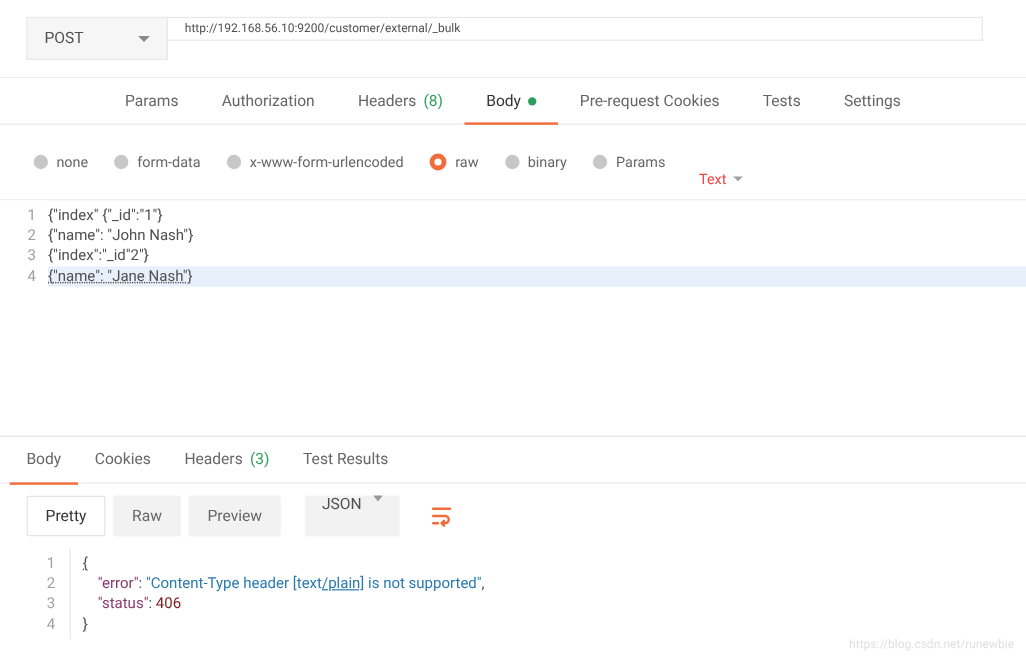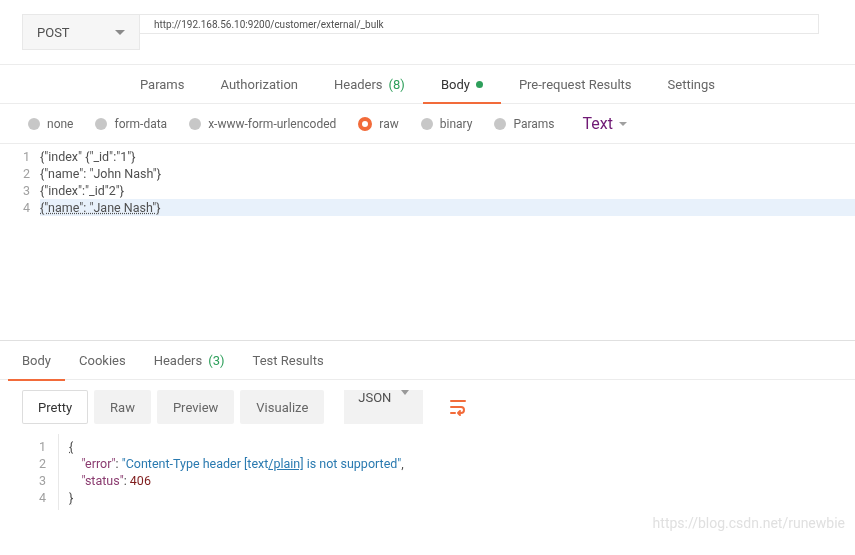--- a/index.html
+++ b/index.html
@@ -13,21 +13,21 @@
 .tab { padding:0 18px; height:38px; display:flex; align-items:center; gap:6px; color:#666; cursor:pointer; font-size:13px; position:relative; }
 .tab.active { color:#333; }
 .tab.active::after { content:""; position:absolute; left:0; right:0; bottom:-1px; height:2px; background:#f26b3a; }
 .tab .count { color:#2e9f5b; }
 .dot-green { width:7px; height:7px; background:#2e9f5b; border-radius:50%; display:inline-block; }
 
 .body-type-row { display:flex; align-items:center; gap:22px; padding:10px 22px 10px 28px; border-top:1px solid #ececec; }
 .radio-item { display:flex; align-items:center; gap:7px; color:#666; font-size:12px; cursor:pointer; }
 .radio-circle { width:12px; height:12px; border-radius:50%; background:#c7c7c7; display:inline-block; }
 .radio-circle.checked { background:#fff; border:4px solid #f26b3a; width:14px; height:14px; }
-.text-dropdown { color:#701a75; display:flex; align-items:center; gap:6px; cursor:pointer; font-size:16px; margin-left:6px; }
+.text-dropdown { color:#ef4444; display:flex; align-items:center; gap:6px; cursor:pointer; font-size:12px; margin-left:6px;margin-top:28px; }
 .text-dropdown .caret { width:0; height:0; border-left:4px solid transparent; border-right:4px solid transparent; border-top:4px solid #a0a0a0; }
 
 .code-area { font-family:Menlo,Monaco,Consolas,monospace; font-size:12.5px; display:flex; border-top:1px solid #ececec; }
 .gutter { width:40px; text-align:right; color:#a0a0a0; padding:4px 10px 4px 0; background:#fff; user-select:none; }
 .gutter div { height:17px; line-height:17px; }
 .code-lines { flex:1; padding:4px 0; }
 .code-lines div { height:17px; line-height:17px; white-space:pre; }
 .code-lines .hl { background:#e8f1fb; }
 
 .resp-tabs { display:flex; gap:0; padding:0 8px; height:40px; align-items:center; border-top:1px solid #e0e0e0; border-bottom:1px solid #ececec; margin-top:120px; }
@@ -42,21 +42,21 @@
 .wrap-icon { width:34px; height:34px; display:flex; align-items:center; justify-content:center; background:#fff; margin-left:14px; cursor:pointer; }
 
 .resp-code { font-family:Menlo,Monaco,Consolas,monospace; font-size:12.5px; display:flex; padding-left:18px; }
 .resp-gutter { width:40px; text-align:right; color:#a0a0a0; padding:4px 12px 4px 0; }
 .resp-gutter div { height:17px; line-height:17px; }
 .resp-lines { flex:1; padding:4px 0; border-left:1px solid #e8e8e8; padding-left:10px; }
 .resp-lines div { height:17px; line-height:17px; white-space:pre; }
 .tk-key { color:#8a3b6f; }
 .tk-str { color:#2a7ab0; }
 .tk-num { color:#7f1d1d; }
-.watermark { position:absolute; right:10px; bottom:24px; font-size:14px; color:#e0e0e0;text-align:right; }
+.watermark { position:absolute; right:10px; bottom:12px; font-size:10px; color:#e0e0e0;text-align:right; }
 .underline { text-decoration:underline; }
 .dotunder { text-decoration:underline dotted; }
 </style>
 </head>
 <body>
 
 <div class="top-row">
   <div class="method-select">
     <span>POST</span>
     <span class="caret"></span>
@@ -73,21 +73,24 @@
     </div>
   <div class="tab">
     <span>Headers</span>
     <span class="count">(8)</span>
   </div>
   <div class="tab active">
     <span>Body</span>
     <span class="dot-green"></span>
   </div>
   <div class="tab">
-      <span>Pre-request Results</span>
+      <span>Pre-request Cookies</span>
+    </div>
+  <div class="tab">
+      <span>Tests</span>
     </div>
   <div class="tab">
       <span>Settings</span>
     </div>
 </div>
 
 <div class="body-type-row">
   <div class="radio-item">
       <span class="radio-circle"></span>
       <span>none</span>
@@ -152,23 +155,20 @@
 <div class="resp-toolbar">
   <div class="btn-seg active">
       <span>Pretty</span>
     </div>
   <div class="btn-seg">
       <span>Raw</span>
     </div>
   <div class="btn-seg">
       <span>Preview</span>
     </div>
-  <div class="btn-seg">
-      <span>Visualize</span>
-    </div>
   <div class="btn-dd">
     <span>JSON</span>
     <span class="caret"></span>
   </div>
   <div class="wrap-icon">
     <svg width="20" height="20" viewBox="0 0 20 20">
       <path d="M3 4h14M3 10h10a3 3 0 010 6h-3m0 0l2-2m-2 2l2 2M3 16h4" stroke="#f26b3a" stroke-width="2" fill="none" stroke-linecap="round"></path>
     </svg>
   </div>
 </div>

